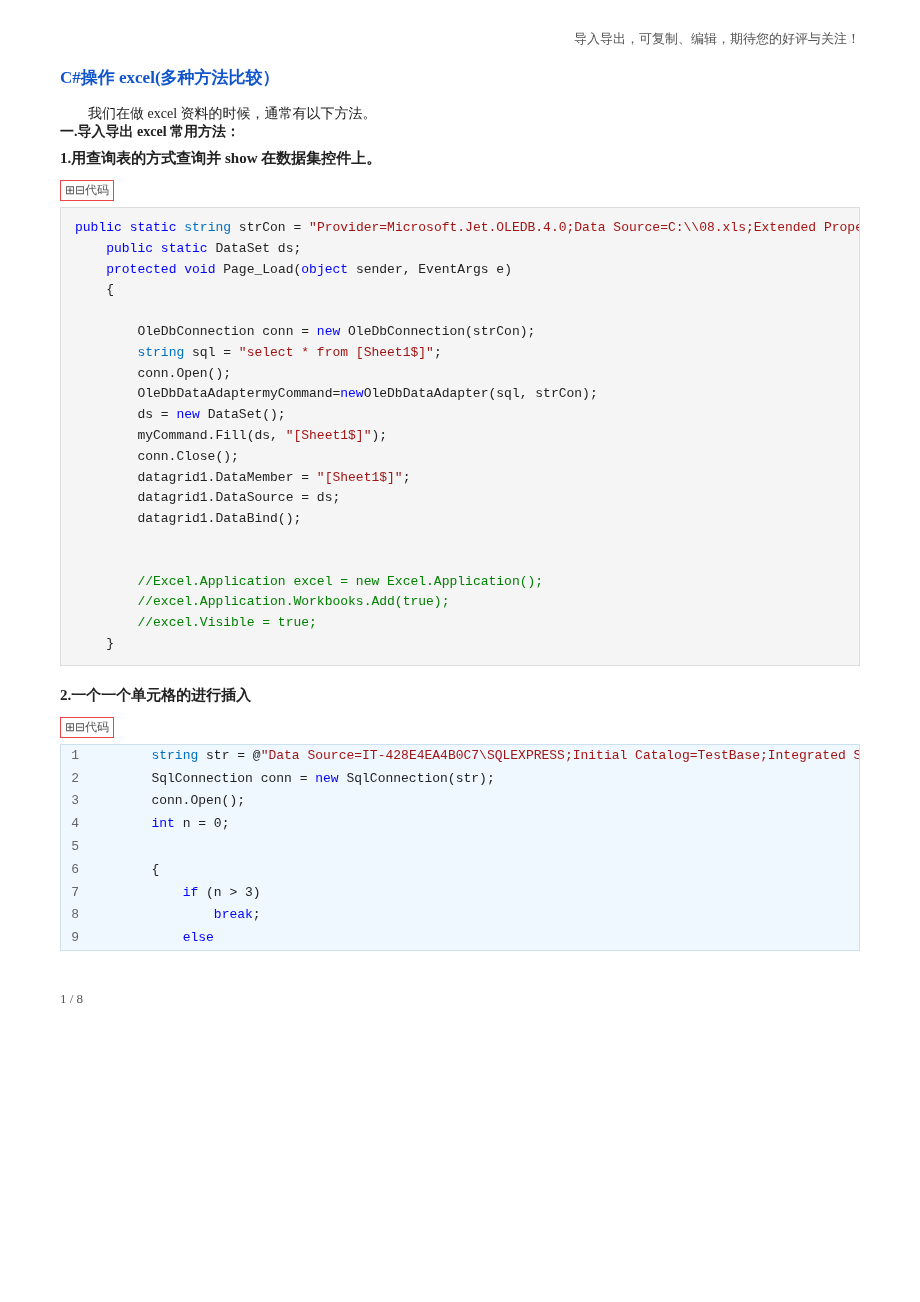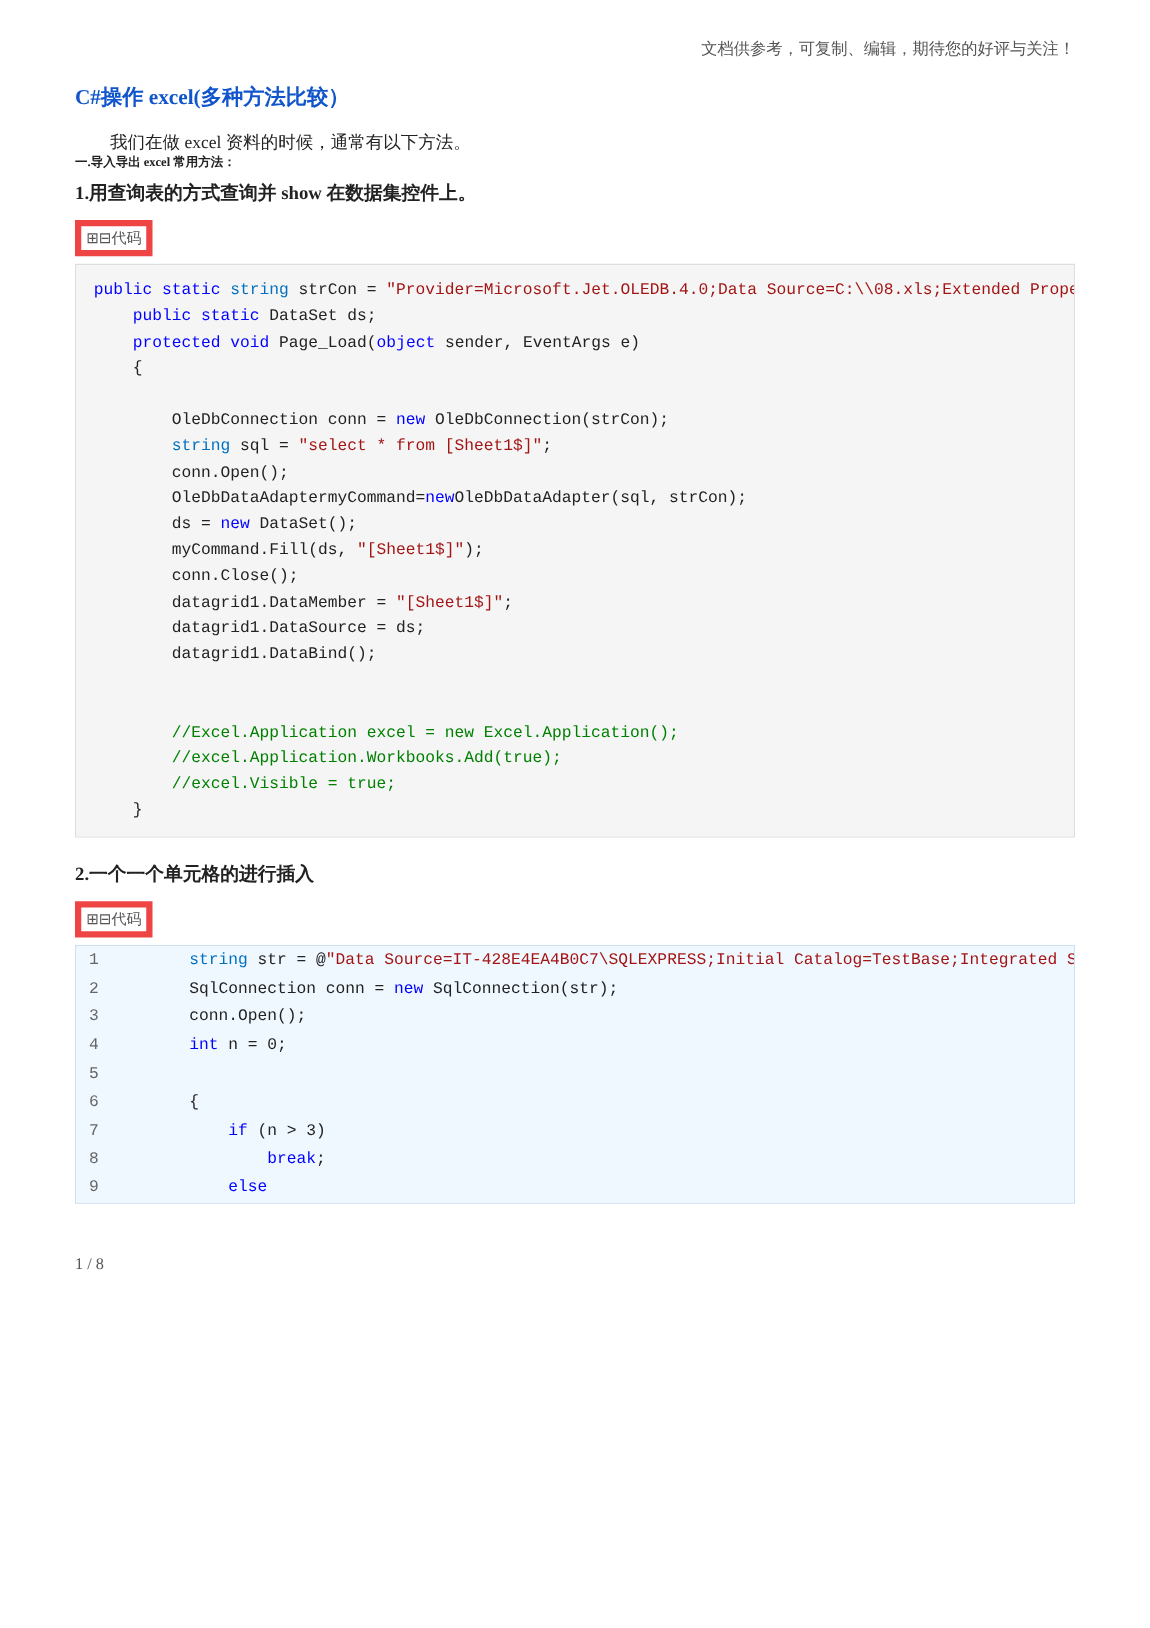--- a/index.html
+++ b/index.html
@@ -28,21 +28,21 @@
       margin-top: 10px;
     }
 
     .intro-para {
       text-indent: 2em;
       font-size: 14px;
       color: #222;
     }
 
     .section-heading {
-      font-size: 10px;
+      font-size: 14px;
       font-weight: bold;
       color: #222;
       margin-bottom: 8px;
     }
 
     .section-heading-bold {
       font-size: 15px;
       font-weight: bold;
       color: #222;
       margin-bottom: 8px;
@@ -90,21 +90,21 @@
     .line-code {
       flex: 1;
       padding-right: 10px;
       white-space: pre;
       font-size: 13px;
     }
 
     .code-toggle {
       display: inline-block;
       background: #fff;
-      border: 5px solid #ef4444;
+      border: 1px solid #ef4444;
       padding: 1px 4px;
       font-size: 12px;
       color: #555;
       cursor: pointer;
       margin-bottom: 2px;
       font-family: sans-serif;
     }
 
     
     .kw { color: #0000ff; }          
@@ -117,21 +117,21 @@
       color: #555;
       margin-top: 40px;
     }
     .mb8 { margin-bottom: 8px; }
     .mb12 { margin-bottom: 12px; }
     .mb20 { margin-bottom: 20px; }
   </style>
 </head>
 <body>
 
-<div class="top-right-note">文档供参考，可复制、编辑，期待您的好评与关注！</div>
+<div class="top-right-note">导入导出，可复制、编辑，期待您的好评与关注！</div>
 
 <div class="main-title">
   <span>C#操作 excel(多种方法比较）</span>
 </div>
 
 <p class="intro-para">我们在做 excel 资料的时候，通常有以下方法。</p>
 
 <div class="section-heading mb8">一.导入导出 excel 常用方法：</div>
 
 <div class="section-heading-bold mb12">1.用查询表的方式查询并 show 在数据集控件上。</div>

